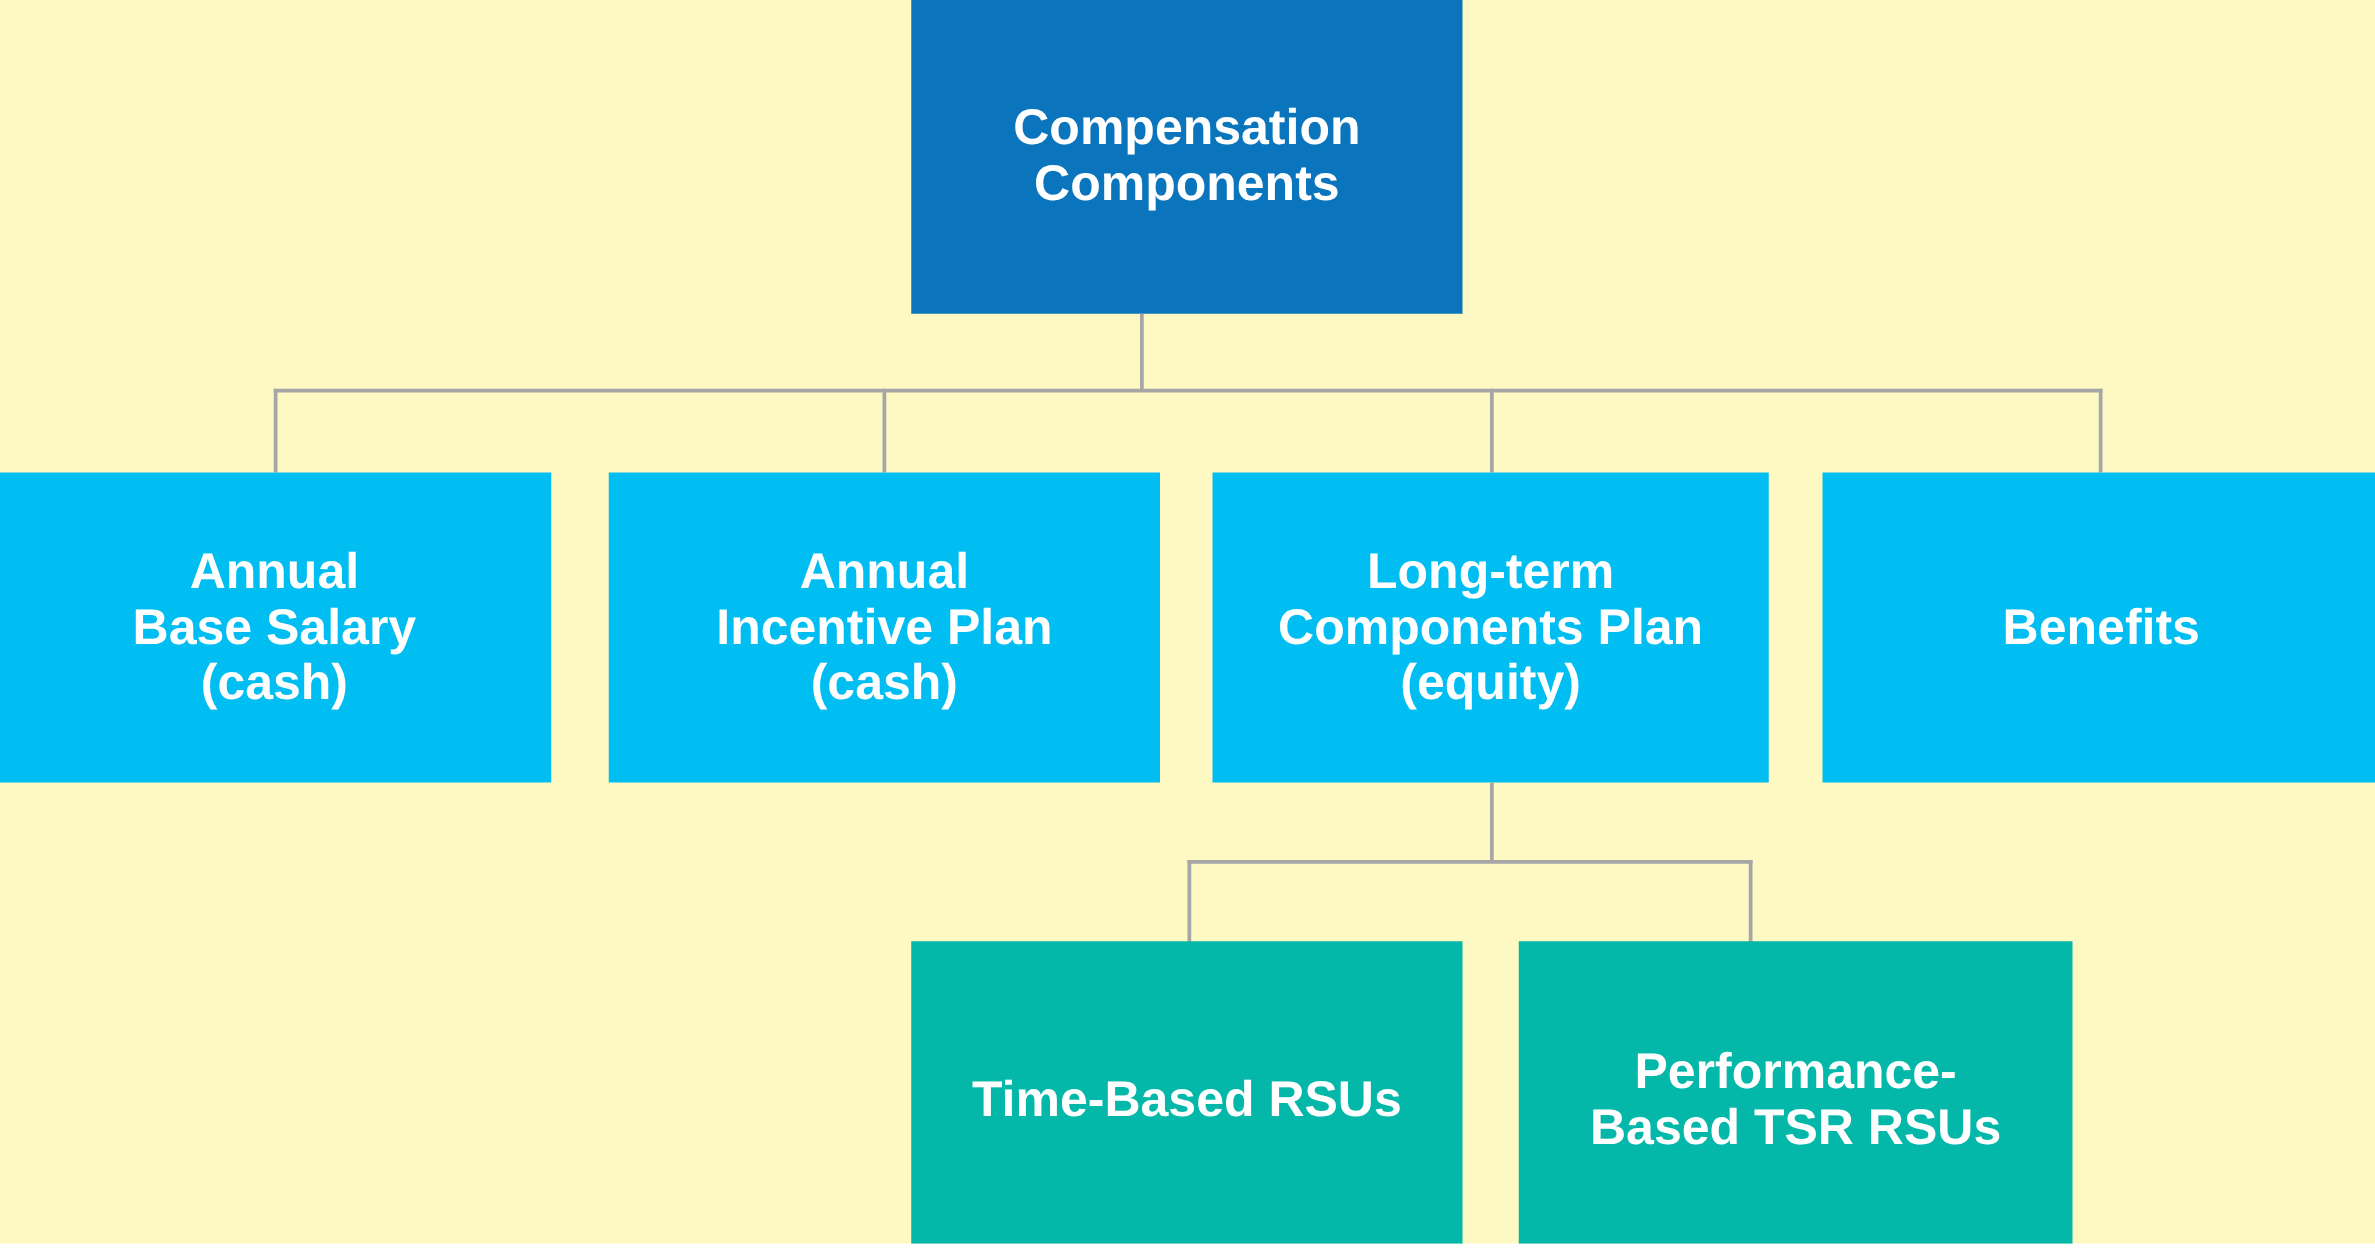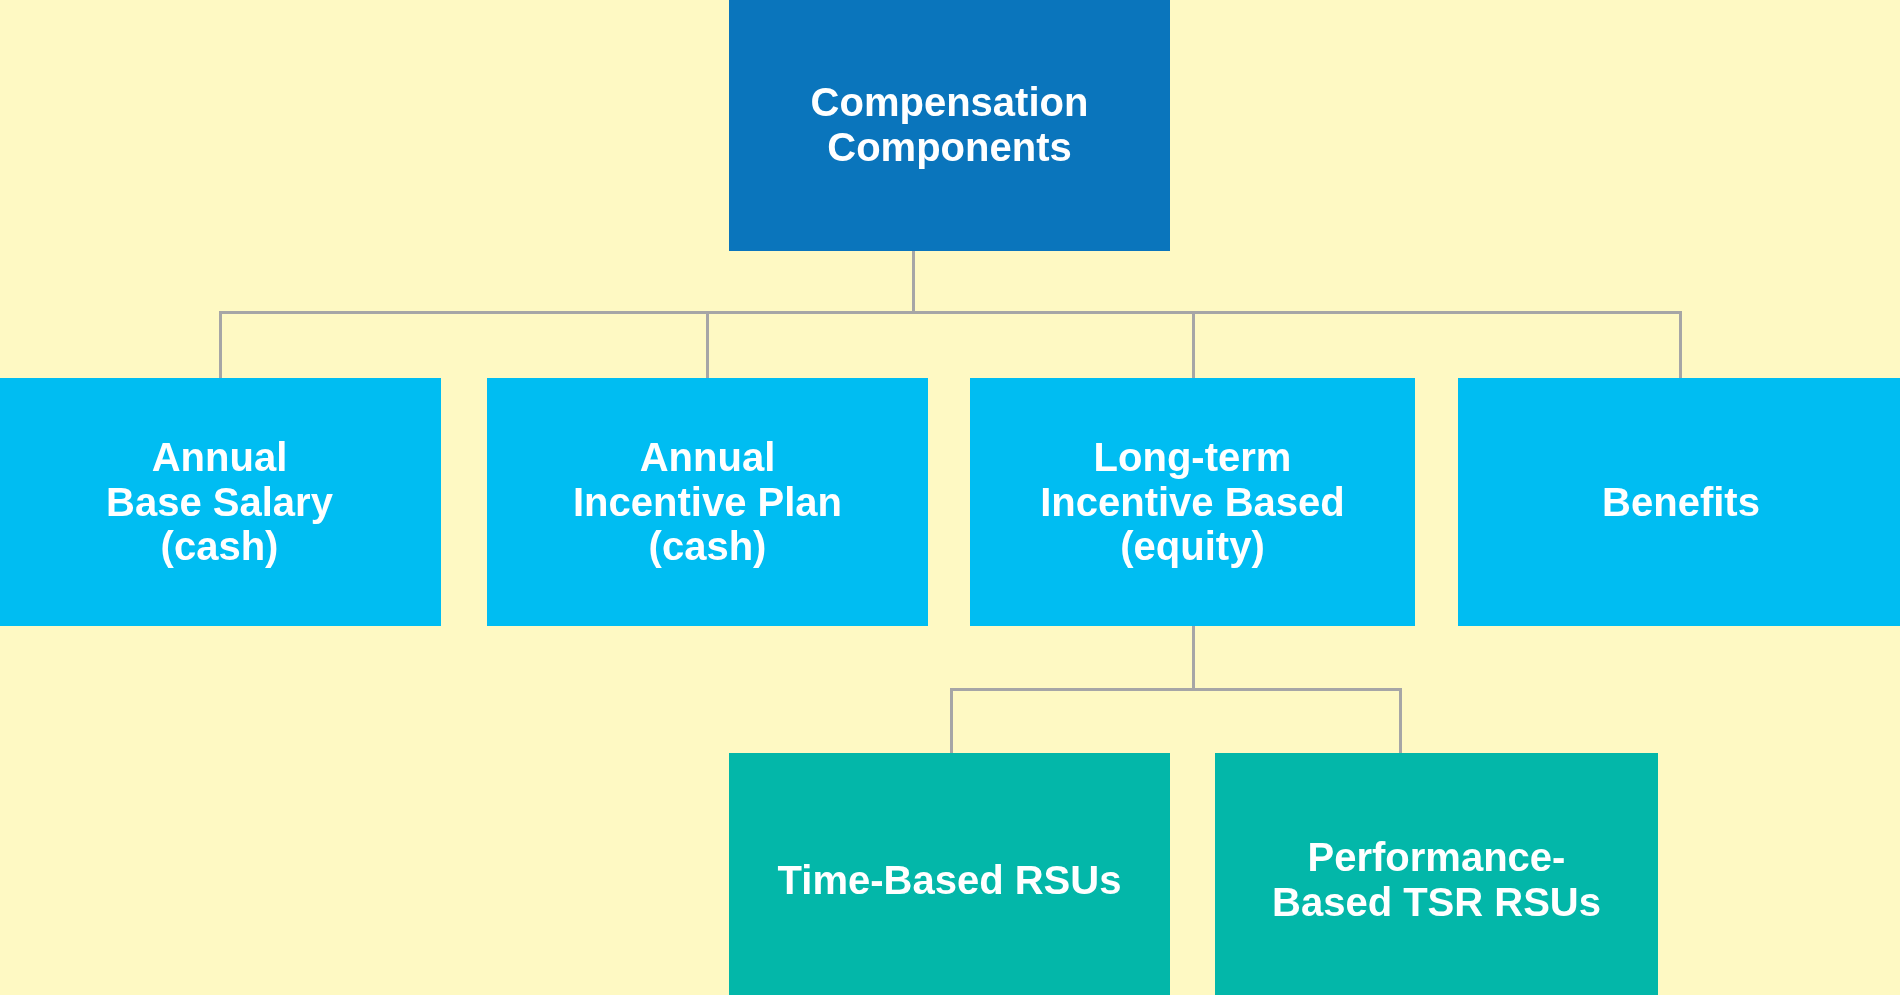--- a/index.html
+++ b/index.html
@@ -73,21 +73,21 @@
   </div>
 
   <div class="node node-l2" style="left:487px; top:378px; width:441px; height:248px;">
     <span>Annual
 Incentive Plan
 (cash)</span>
   </div>
 
   <div class="node node-l2" style="left:970px; top:378px; width:445px; height:248px;">
     <span>Long-term
-Incentive Based
+Components Plan
 (equity)</span>
   </div>
 
   <div class="node node-l2" style="left:1458px; top:378px; width:446px; height:248px;">
     <span>Benefits</span>
   </div>
 
   <div class="conn conn-v" style="left:1192px; top:626px; height:64px;"></div>
   <div class="conn conn-h" style="left:950px; top:688px; width:452px;"></div>
   <div class="conn conn-v" style="left:950px; top:688px; height:66px;"></div>

